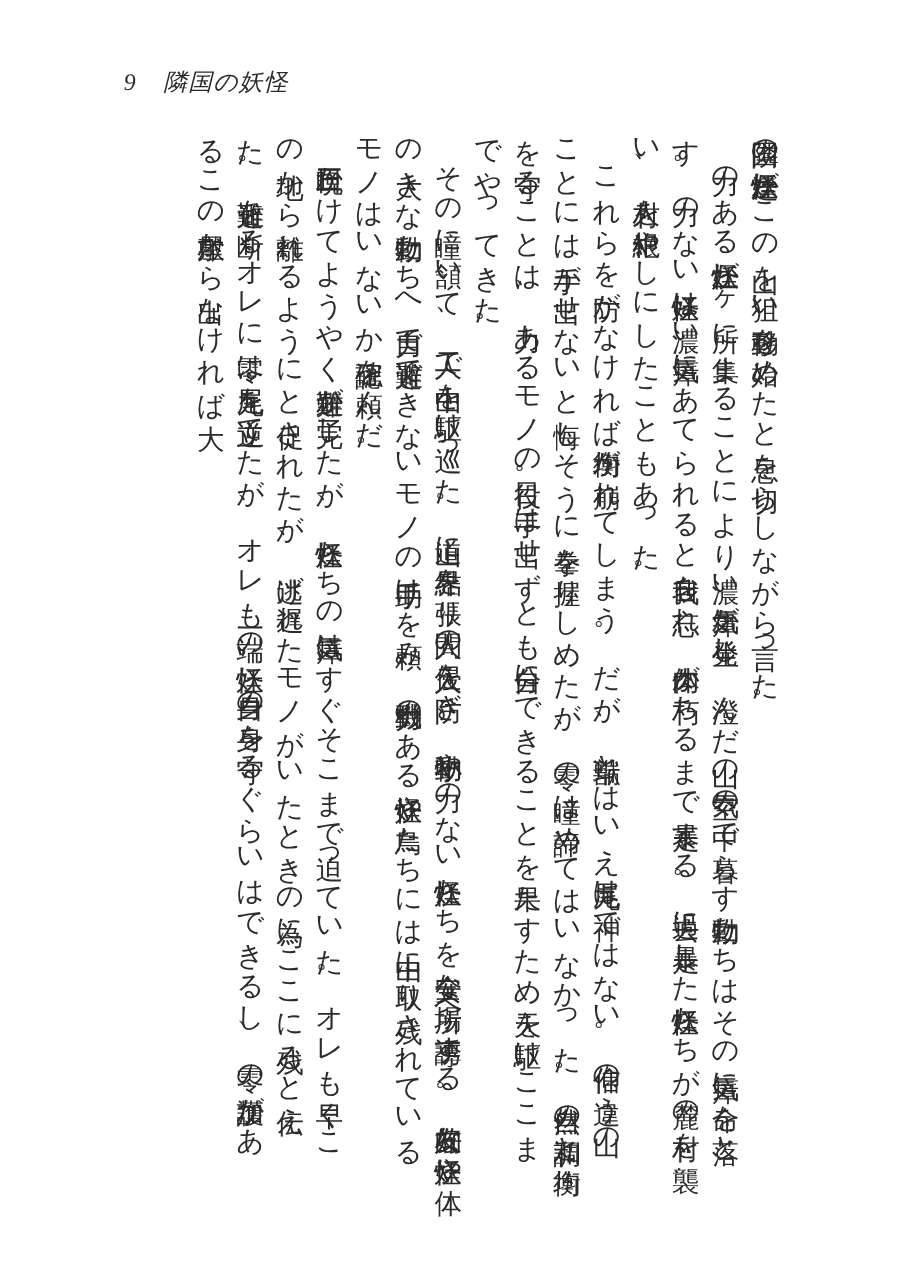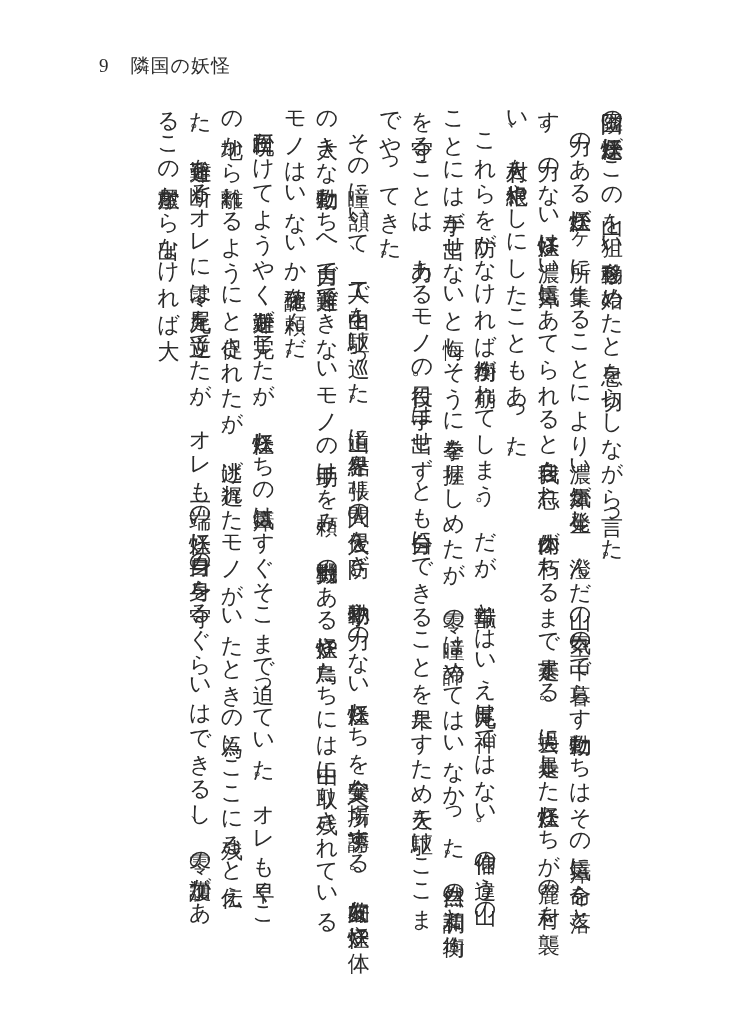--- a/index.html
+++ b/index.html
@@ -51,21 +51,21 @@
   }
   .body-text p.indent {
     text-indent: 1em;
   }
 </style>
 </head>
 <body style="background: rgb(255, 255, 255);">
 
 <div class="page">
 
-  <div class="page-header" style="color: rgb(43, 43, 43);">
+  <div class="page-header" style="color: rgb(43, 43, 43); font-style: italic;">
     <span class="page-number">9</span><span class="chapter-title">隣国の妖怪</span>
   </div>
 
   <div class="body-text" id="body-text" style="color: rgb(43, 43, 43);">
       <p>隣国の妖怪達がこの山を狙い移動を始めたと息を切らしながら言った。</p>
       <p class="indent">力のある妖怪が一ヶ所に集まることにより濃い瘴気が発生し、澄んだ山の空気の中で暮らす動物たちはその瘴気に命を落とす。力のない妖怪は濃い瘴気にあてられると自我を忘れ、肉体が朽ちるまで暴走する。過去に暴走した妖怪たちが麓の村を襲い、村人を根絶やしにしたこともあった。</p>
       <p class="indent">これらを防がなければ均衡が崩れてしまう。だが、瑞獣とはいえ九尾は神ではない。信仰の違う山のことには手が出せないと悔しそうに拳を握りしめたが、零の瞳は諦めてはいなかった。自然の調和と均衡を守ることは、力あるモノの役目。手は出せずとも自分にできることを果たすため天を駆けここまでやってきた。</p>
       <p class="indent">その瞳に頷いて、二人で山中を駆け巡った。山道に結界を張り人間の侵入を防ぎ、小動物や力のない妖怪たちを安全な場所へ誘導する。友好的な妖怪や体の大きな動物たちへ自力で避難できないモノの手助けを頼み、機動力のある妖怪や鳥たちには山中に取り残されているモノはいないか確認を頼んだ。</p>
       <p class="indent">三日三晩かけてようやく避難が完了したが、妖怪たちの瘴気はすぐそこまで迫っていた。オレも早くこの地から離れるようにと促されたが、逃げ遅れたモノがいたときの為にここに残ると伝えた。避難を断るオレに零は九尾を逆立てたが、オレも一端の妖怪。自身の身を守るぐらいはできるし、零の加護があるこの屋敷から出なければ大</p>
     </div>

